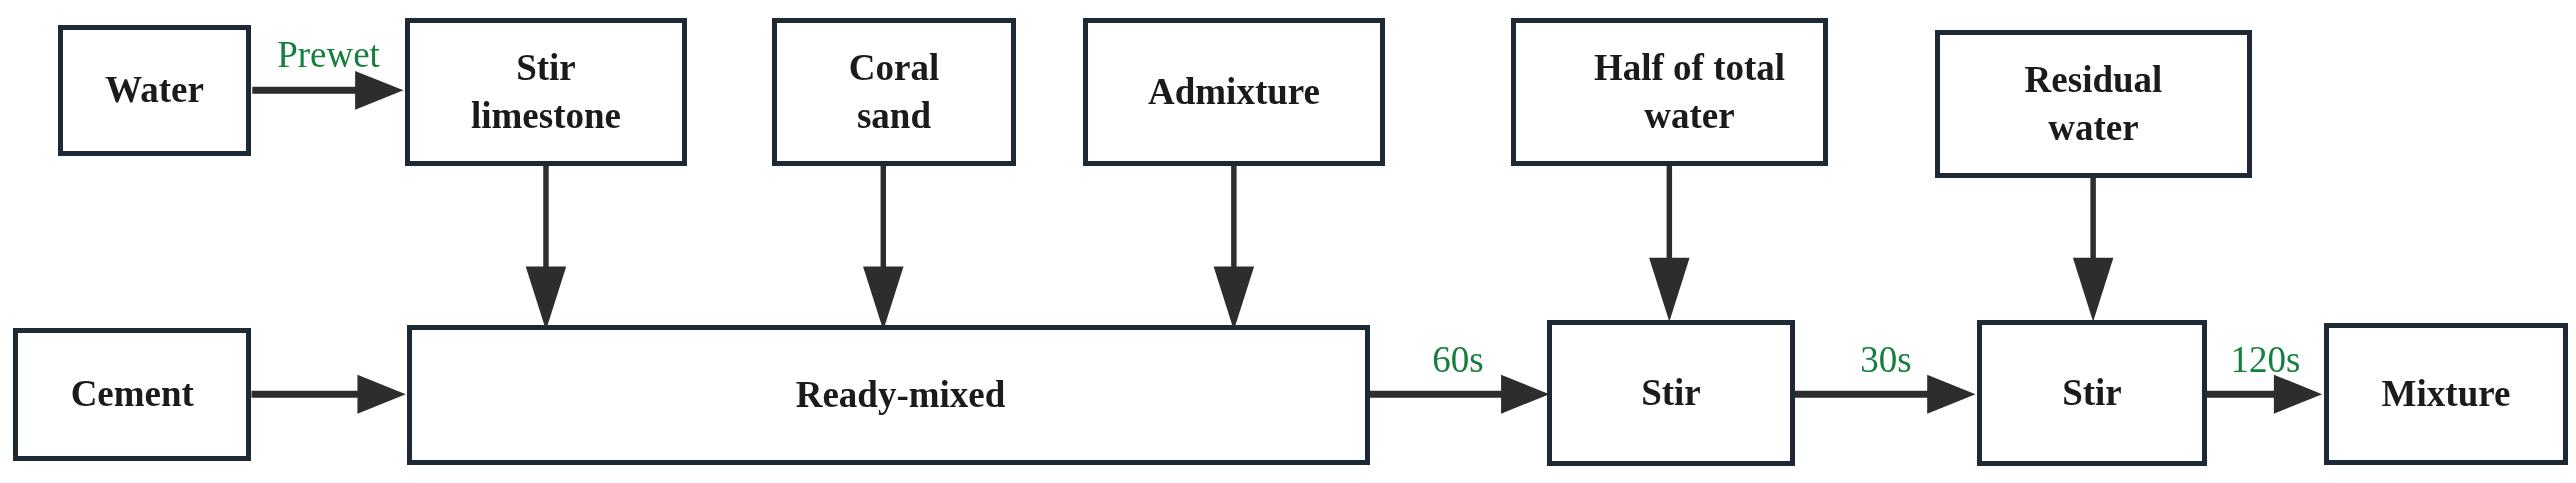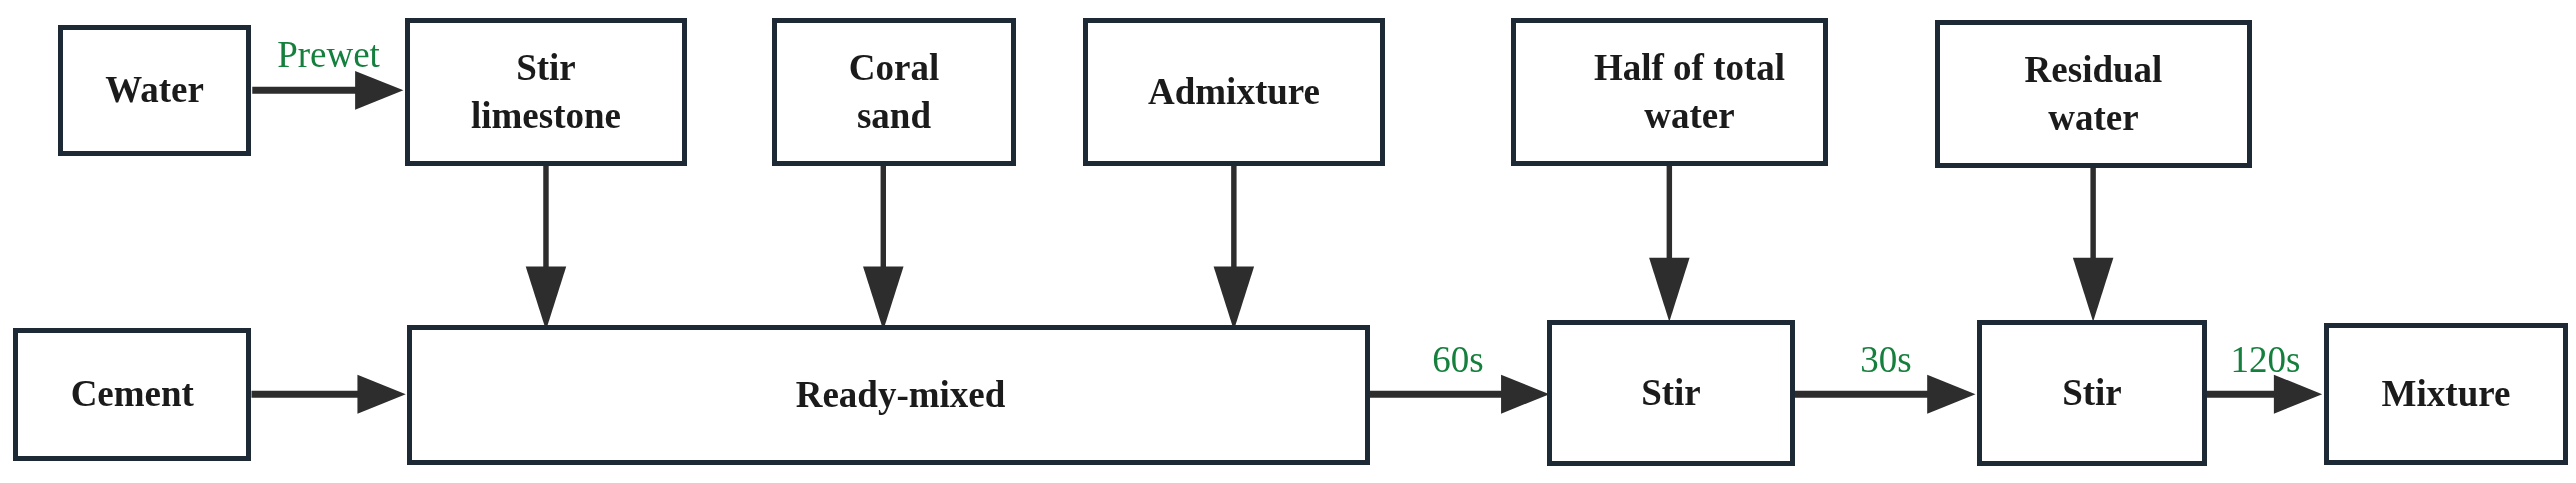--- a/index.html
+++ b/index.html
@@ -45,21 +45,21 @@
     color: #15803d;
     text-align: center;
     white-space: nowrap;
   }
   
   .n-water          { left: 58px;   top: 25px;  width: 193px;  height: 131px; }
   .n-reef-limestone { left: 405px;  top: 18px;  width: 282px;  height: 148px; }
   .n-coral-sand     { left: 772px;  top: 18px;  width: 244px;  height: 148px; }
   .n-admixture      { left: 1083px; top: 18px;  width: 302px;  height: 148px; text-align: center; }
   .n-half-water     { left: 1511px; top: 18px;  width: 317px;  height: 148px; padding-left: 40px; }
-  .n-residual-water { left: 1935px; top: 20px;  width: 317px;  height: 148px; }
+  .n-residual-water { left: 1935px; top: 30px;  width: 317px;  height: 148px; }
   .n-cement         { left: 13.3px;   top: 328px; width: 238px;  height: 133px; }
   .n-ready-mixed    { left: 407px;  top: 325px; width: 963px; height: 140px; padding-left: 24px; }
   .n-stir-1         { left: 1547px; top: 320px; width: 248px;  height: 146px; }
   .n-stir-2         { left: 1977px; top: 320px; width: 230px;  height: 146px; }
   .n-mixture        { left: 2324px; top: 323px; width: 244px;  height: 142px; }
   
   .l-prewet { left: 252px;  top: 33px;  width: 153px; }
   .l-60s    { left: 1369px; top: 338px; width: 178px; }
   .l-30s    { left: 1795px; top: 338px; width: 182px; }
   .l-120s   { left: 2207px; top: 338px; width: 117px; }

